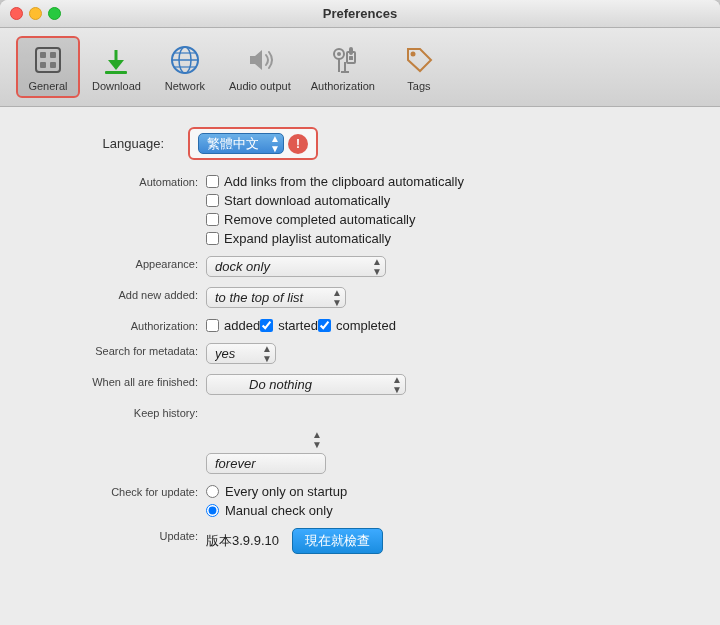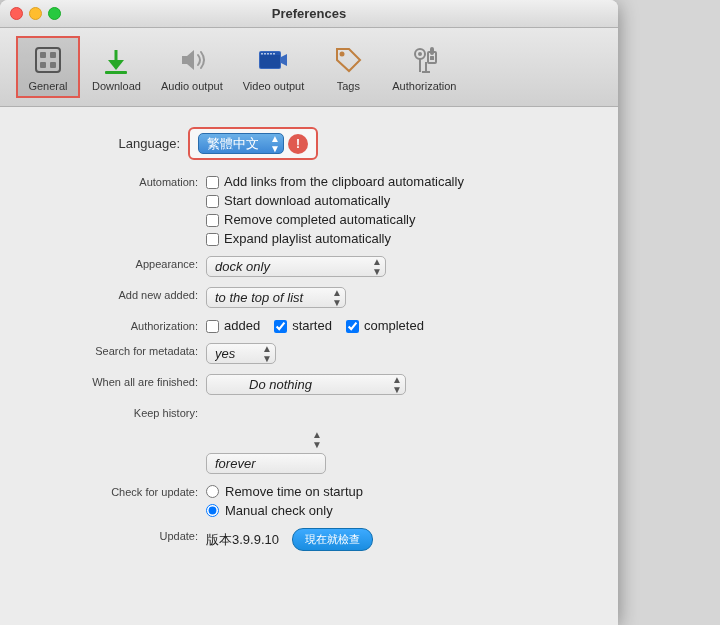--- a/index.html
+++ b/index.html
@@ -6,21 +6,21 @@
     body {
       width: 720px;
       height: 625px;
       background: #d6d6d6;
       font-family: -apple-system, "Helvetica Neue", Arial, sans-serif;
       font-size: 13px;
       color: #222;
       overflow: hidden;
     }
     .window {
-      width: 618px;
+      width: 720px;
       height: 625px;
       background: #ececec;
       border-radius: 8px;
       box-shadow: 0 4px 20px rgba(0,0,0,0.4);
       display: flex;
       flex-direction: column;
     }
     
     .title-bar {
       background: linear-gradient(to bottom, #f0f0f0, #d8d8d8);
@@ -61,21 +61,21 @@
       align-items: center;
       padding: 8px 16px;
       gap: 4px;
     }
     .toolbar-item {
       display: flex;
       flex-direction: column;
       align-items: center;
       padding: 4px 8px;
       cursor: pointer;
-      border-radius: 0;
+      border-radius: 6px;
       min-width: 64px;
     }
     .toolbar-item.active {
       background: rgba(0,0,0,0.12);
       border: 2px solid #e05a50;
     }
     .toolbar-item .icon-wrap {
       width: 36px;
       height: 36px;
       display: flex;
@@ -174,21 +174,21 @@
       color: #444;
       font-size: 11px;
     }
     .row-content {
       display: flex;
       flex-direction: column;
       gap: 4px;
     }
     .checkbox-row {
       display: flex;
-      align-items: flex-end;
+      align-items: center;
       gap: 5px;
       font-size: 13px;
     }
     input[type="checkbox"] {
       width: 13px;
       height: 13px;
       cursor: pointer;
     }
     
     .select-gray {
@@ -211,40 +211,40 @@
       pointer-events: none;
       color: #555;
       font-size: 10px;
       display: flex;
       flex-direction: column;
       line-height: 1;
     }
     .notifications-row {
       display: flex;
       align-items: center;
-      gap: 14px;
+      gap: 0;
       flex-wrap: wrap;
     }
     .radio-row {
       display: flex;
       align-items: center;
       gap: 6px;
       font-size: 13px;
     }
     input[type="radio"] {
       cursor: pointer;
     }
     
     .update-btn {
       background: linear-gradient(to bottom, #3daaff, #1a8de0);
       color: white;
       border: 1px solid #1270b0;
-      border-radius: 11px;
+      border-radius: 5px;
       padding: 3px 12px;
-      font-size: 11px;
+      font-size: 13px;
       cursor: pointer;
       white-space: nowrap;
     }
     .update-row {
       display: flex;
       align-items: center;
       gap: 13px;
     }
   </style>
 </head>
@@ -280,79 +280,75 @@
       <div class="icon-wrap">
         <svg width="32" height="32" viewBox="0 0 32 32">
           <polygon points="16,6 16,22" fill="none" stroke="#27a827" stroke-width="3"></polygon>
           <polygon points="8,16 16,26 24,16" fill="#27a827"></polygon>
           <rect x="5" y="27" width="22" height="3" rx="1" fill="#27a827"></rect>
         </svg>
       </div>
       <span class="item-label">Download</span>
     </div>
 
+    <div class="toolbar-item">
+      <div class="icon-wrap">
+        <svg width="32" height="32" viewBox="0 0 32 32">
+          <circle cx="16" cy="16" r="13" fill="none" stroke="#3a7abf" stroke-width="2"></circle>
+          <ellipse cx="16" cy="16" rx="6" ry="13" fill="none" stroke="#3a7abf" stroke-width="1.5"></ellipse>
+          <line x1="3" y1="16" x2="29" y2="16" stroke="#3a7abf" stroke-width="1.5"></line>
+          <line x1="5" y1="9" x2="27" y2="9" stroke="#3a7abf" stroke-width="1.2"></line>
+          <line x1="5" y1="23" x2="27" y2="23" stroke="#3a7abf" stroke-width="1.2"></line>
+        </svg>
+      </div>
+      <span class="item-label">Network</span>
+    </div>
 
     <div class="toolbar-item">
       <div class="icon-wrap">
         <svg width="32" height="32" viewBox="0 0 32 32">
           <path d="M6,12 L6,20 L11,20 L18,26 L18,6 L11,12 Z" fill="#999"></path>
           <path d="M22,11 Q26,16 22,21" fill="none" stroke="#999" stroke-width="2" stroke-linecap="round"></path>
           <path d="M25,8 Q31,16 25,24" fill="none" stroke="#999" stroke-width="2" stroke-linecap="round"></path>
         </svg>
       </div>
       <span class="item-label">Audio output</span>
     </div>
 
-    <div class="toolbar-item">
-      <div class="icon-wrap">
-        <svg width="32" height="32" viewBox="0 0 32 32">
-          <rect x="2" y="7" width="22" height="18" rx="2" fill="#3a6abf"></rect>
-          <rect x="3" y="8" width="20" height="16" rx="1" fill="#1a4a9f"></rect>
-          <rect x="3" y="8" width="20" height="3" fill="#2255b0"></rect>
-          <rect x="4" y="9" width="2" height="1.5" rx="0.5" fill="white" opacity="0.7"></rect>
-          <rect x="7" y="9" width="2" height="1.5" rx="0.5" fill="white" opacity="0.7"></rect>
-          <rect x="10" y="9" width="2" height="1.5" rx="0.5" fill="white" opacity="0.7"></rect>
-          <rect x="13" y="9" width="2" height="1.5" rx="0.5" fill="white" opacity="0.7"></rect>
-          <rect x="16" y="9" width="2" height="1.5" rx="0.5" fill="white" opacity="0.7"></rect>
-          <polygon points="24,13 30,10 30,22 24,19" fill="#3a6abf"></polygon>
-        </svg>
-      </div>
-      <span class="item-label">Video output</span>
-    </div>
-
-    <div class="toolbar-item">
-      <div class="icon-wrap">
-        <svg width="32" height="32" viewBox="0 0 32 32">
-          <path d="M5,5 L17,5 L28,16 L17,27 L5,16 Z" fill="none" stroke="#c08040" stroke-width="2"></path>
-          <circle cx="10" cy="10" r="2.5" fill="#c08040"></circle>
-        </svg>
-      </div>
-      <span class="item-label">Tags</span>
-    </div>
 
     <div class="toolbar-item">
       <div class="icon-wrap">
         <svg width="32" height="32" viewBox="0 0 32 32">
           <circle cx="12" cy="10" r="5" fill="none" stroke="#888" stroke-width="2"></circle>
           <circle cx="12" cy="10" r="2" fill="#888"></circle>
           <path d="M12,15 L12,28" stroke="#888" stroke-width="2"></path>
           <path d="M18,18 L18,28 M14,28 L22,28" stroke="#888" stroke-width="2"></path>
           <rect x="20" y="8" width="8" height="11" rx="1" fill="none" stroke="#888" stroke-width="2"></rect>
           <rect x="23" y="4" width="2" height="6" rx="1" fill="none" stroke="#888" stroke-width="2"></rect>
           <rect x="22" y="12" width="4" height="4" rx="0.5" fill="#888"></rect>
         </svg>
       </div>
       <span class="item-label">Authorization</span>
     </div>
+
+    <div class="toolbar-item">
+      <div class="icon-wrap">
+        <svg width="32" height="32" viewBox="0 0 32 32">
+          <path d="M5,5 L17,5 L28,16 L17,27 L5,16 Z" fill="none" stroke="#c08040" stroke-width="2"></path>
+          <circle cx="10" cy="10" r="2.5" fill="#c08040"></circle>
+        </svg>
+      </div>
+      <span class="item-label">Tags</span>
+    </div>
   </div>
 
   <div class="content">
 
     <div class="language-row">
-      <div style="min-width:168px; text-align:right; padding-right:8px;">
+      <div style="min-width:168px; text-align:right; padding-right:24px;">
         <span class="lang-label">Language:</span>
       </div>
       <div class="lang-border-box">
         <div class="select-wrap">
           <select>
             <option value="繁體中文">繁體中文</option>
           </select>
           <div class="select-arrow">
             <span>▲</span>
               <span>▼</span>
@@ -467,21 +463,21 @@
               <span>▼</span>
           </div>
         </div>
       </div>
 
       <div class="form-row">
         <span class="row-label">Check for update:</span>
         <div class="row-content">
           <div class="radio-row">
             <input type="radio" name="update_freq" style="">
-            <span>Remove time on startup</span>
+            <span>Every only on startup</span>
           </div>
           <div class="radio-row">
             <input type="radio" name="update_freq" checked="" style="">
             <span>Manual check only</span>
           </div>
         </div>
       </div>
 
       <div class="form-row">
         <span class="row-label">Update:</span>

